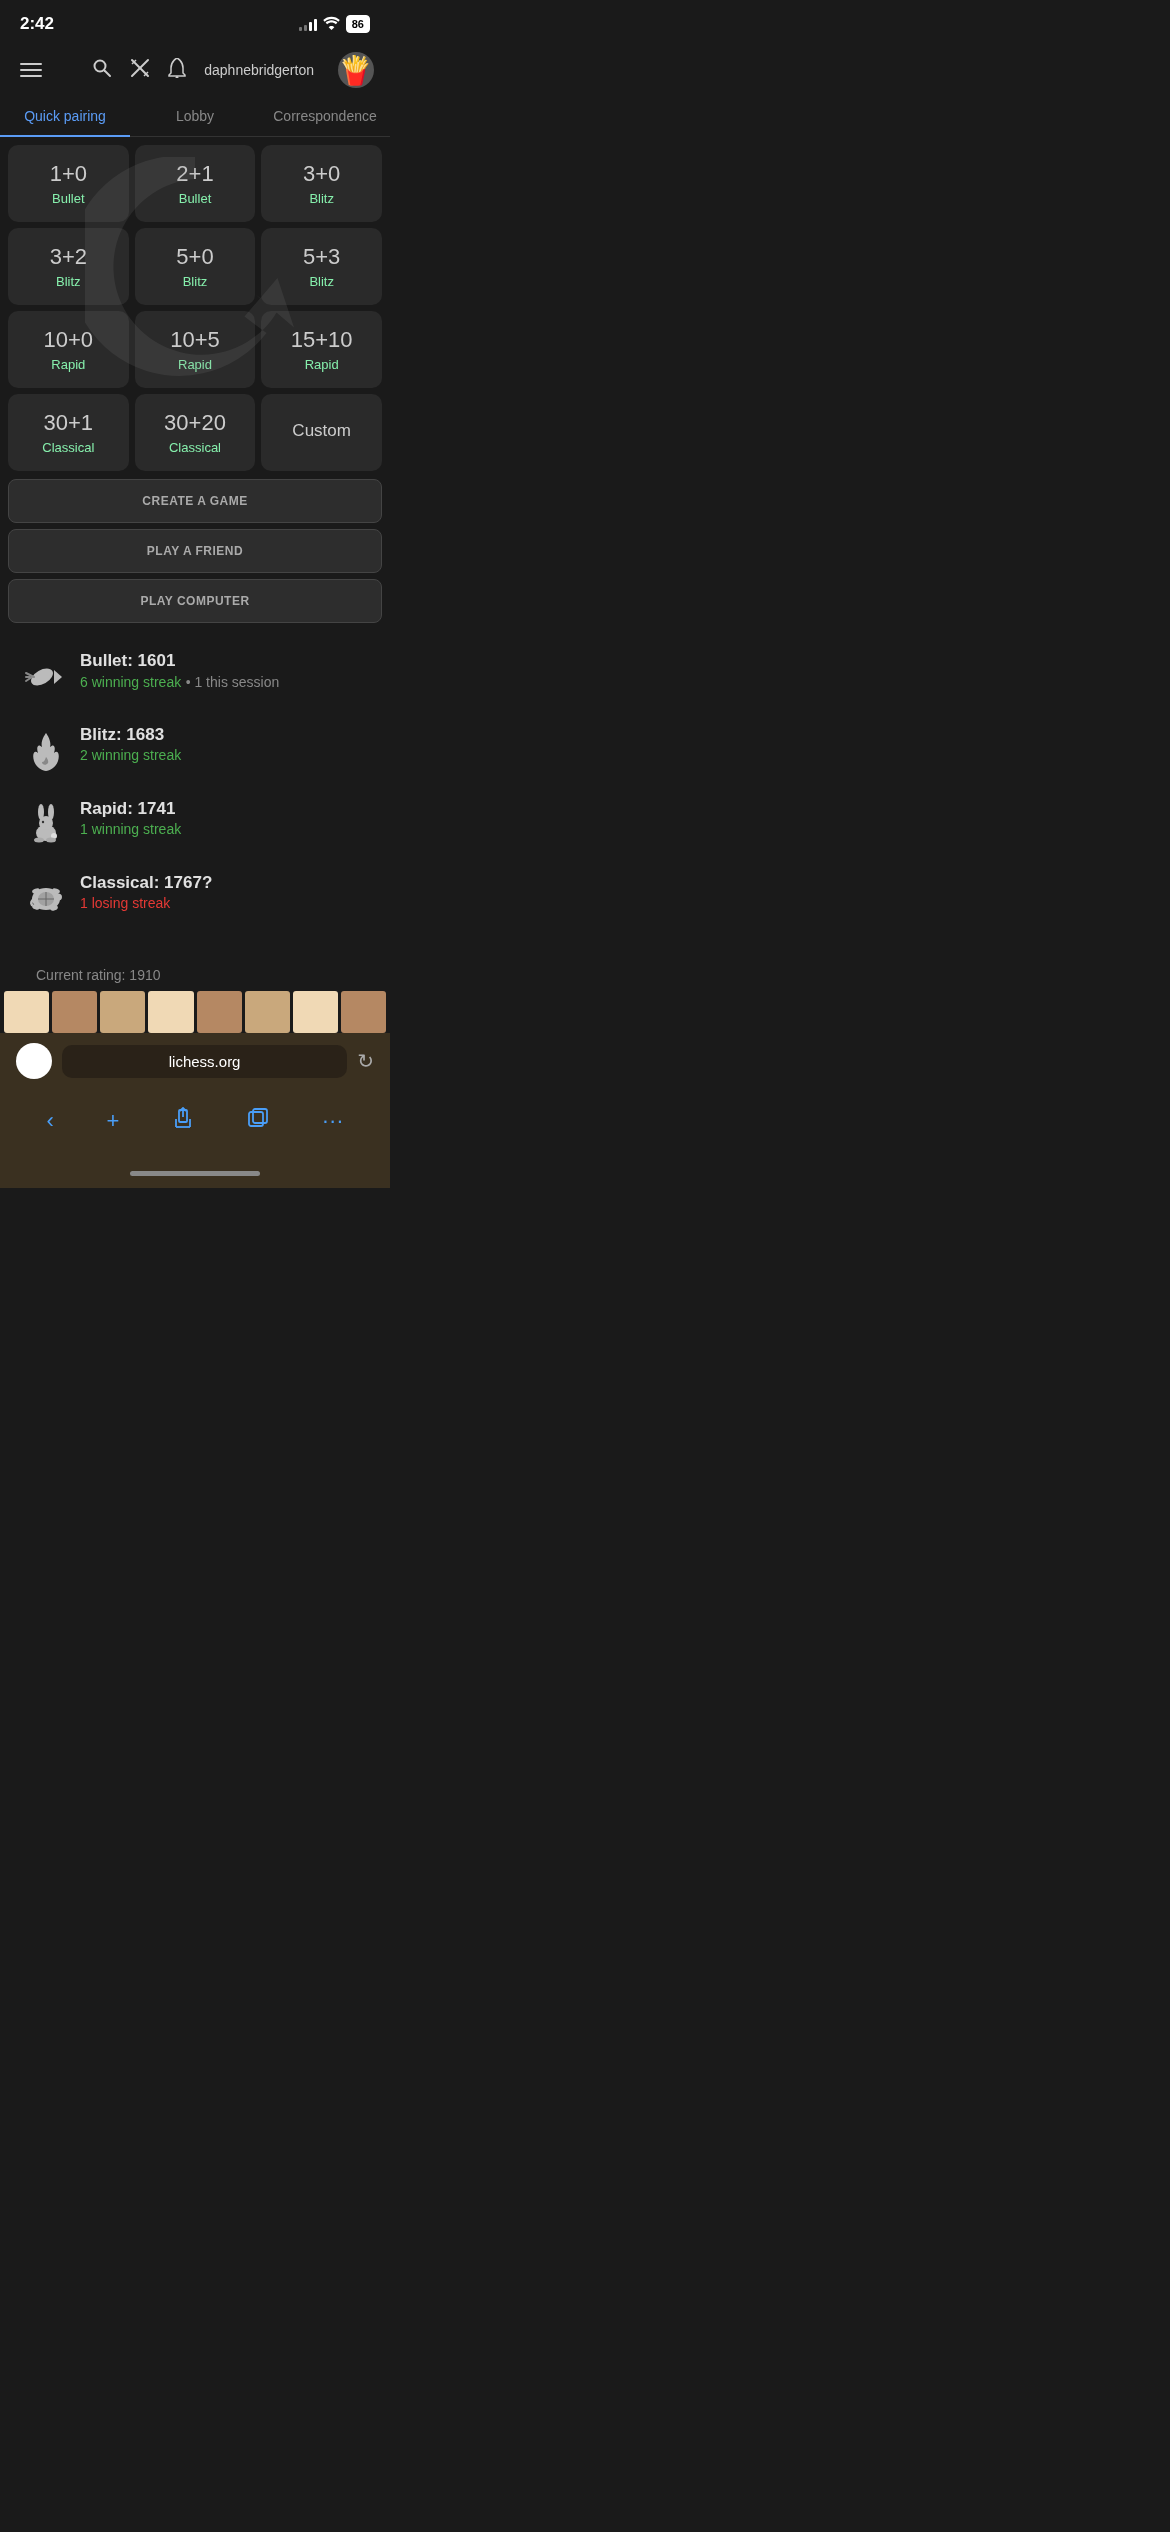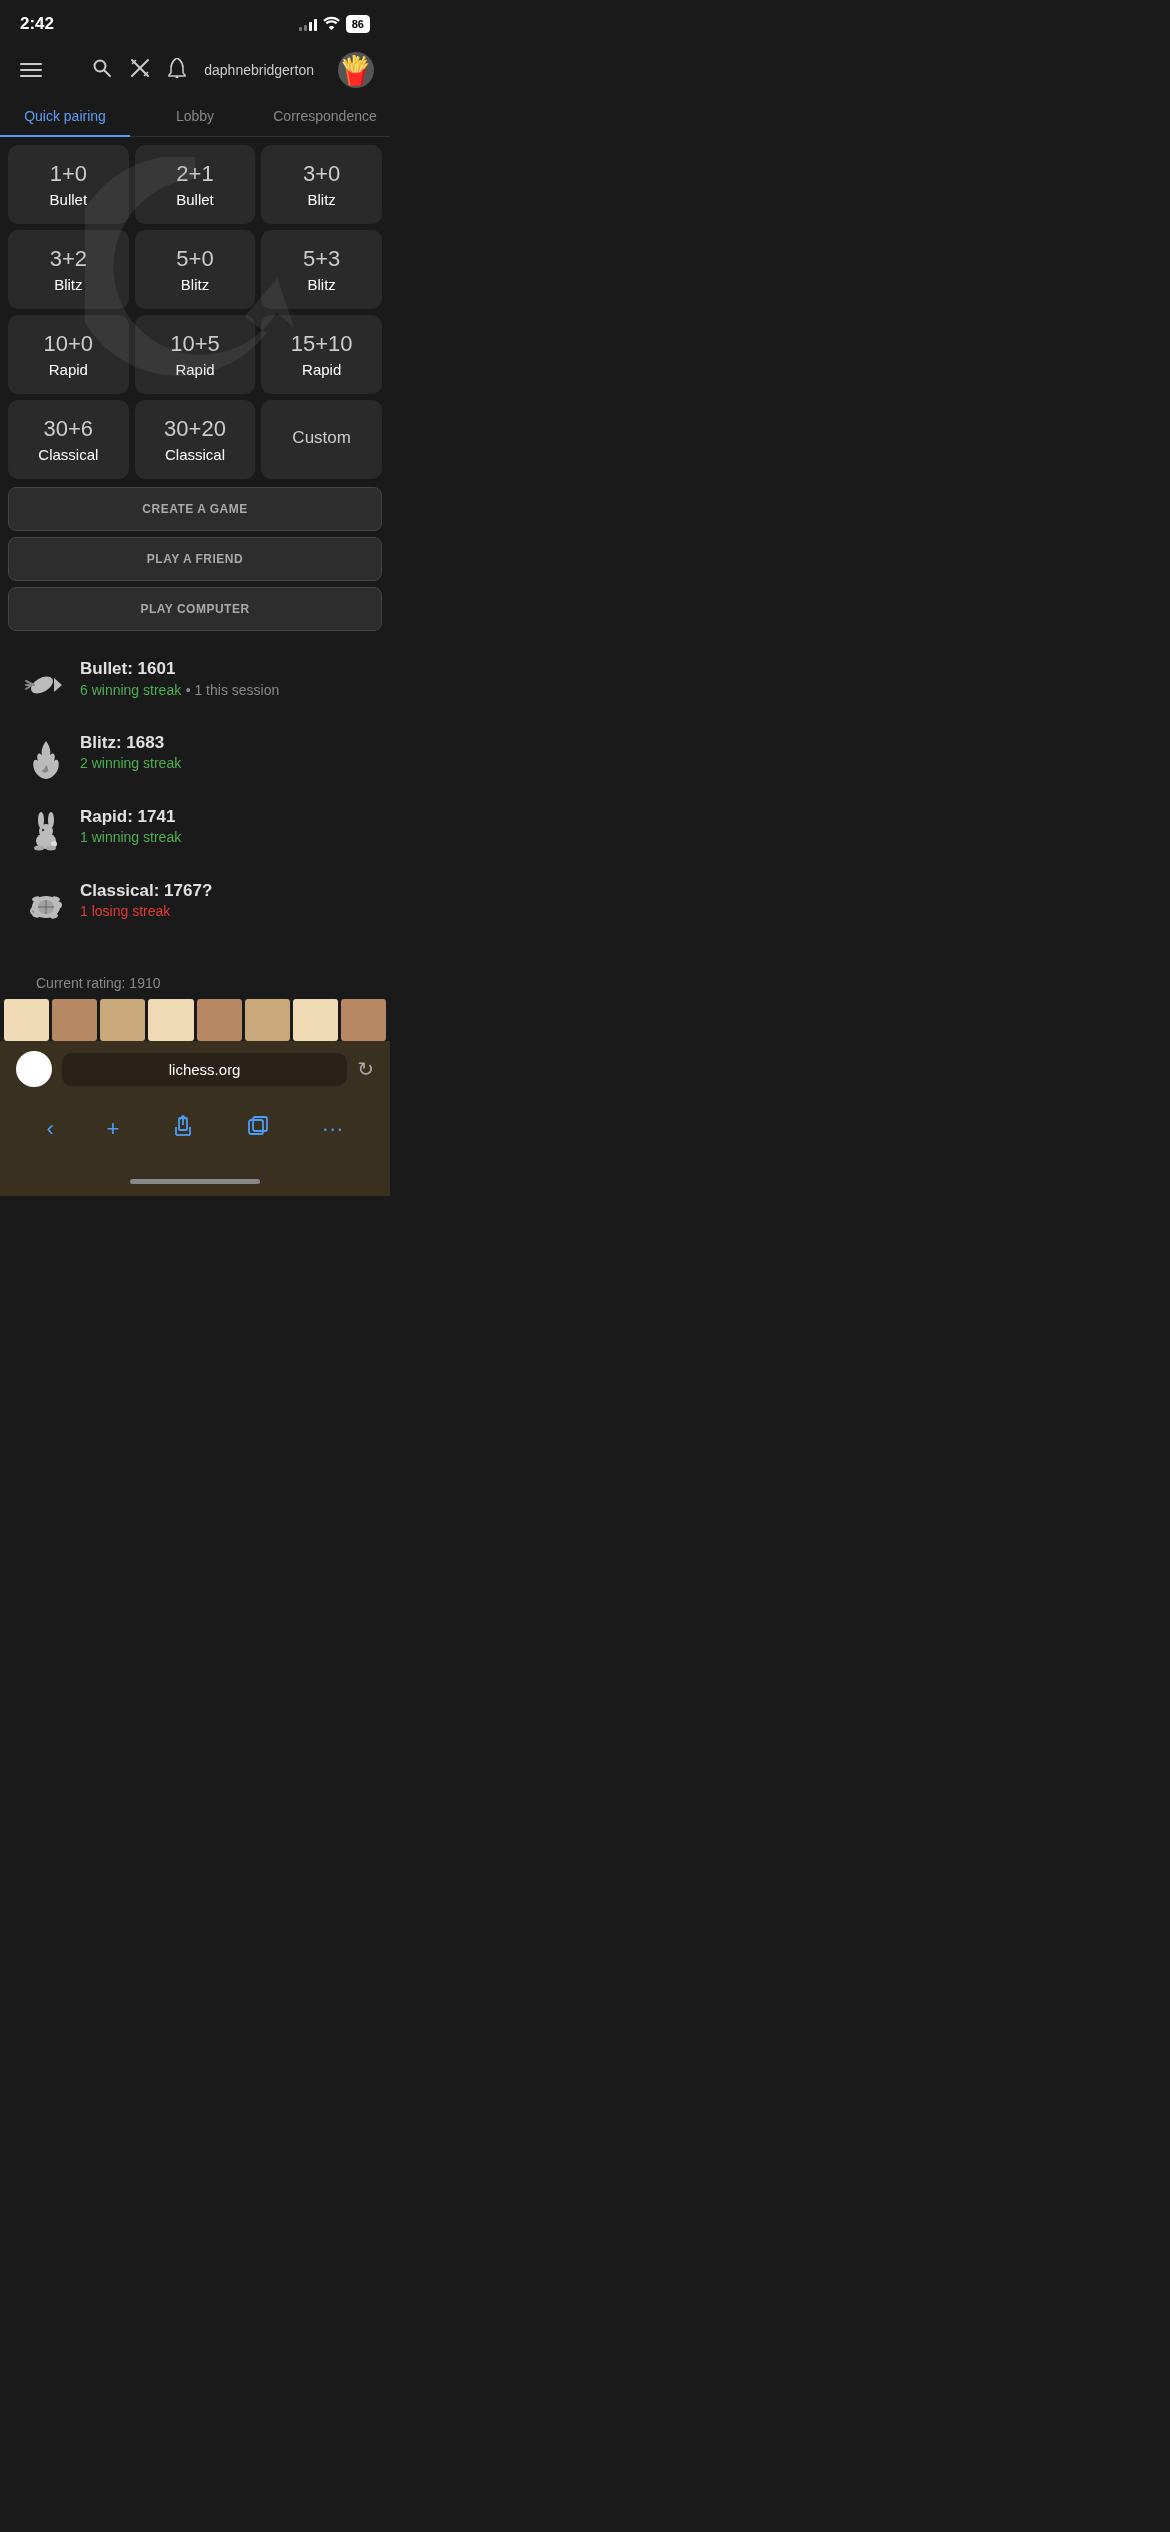--- a/index.html
+++ b/index.html
@@ -163,22 +163,22 @@
     }
     .game-btn .time {
       display: block;
       font-size: 22px;
       font-weight: 500;
       color: #ccc;
       margin-bottom: 4px;
     }
     .game-btn .mode {
       display: block;
-      font-size: 15px;
-      color: #ffffff;
+      font-size: 13px;
+      color: #86efac;
     }
 
     
     .arrow-overlay {
       position: absolute;
       top: 20px;
       left: 50%;
       transform: translateX(-50%);
       width: 220px;
       height: 220px;
@@ -451,21 +451,21 @@
   </button>
   <button class="game-btn">
     <span class="time">10+5</span>
     <span class="mode">Rapid</span>
   </button>
   <button class="game-btn">
     <span class="time">15+10</span>
     <span class="mode">Rapid</span>
   </button>
   <button class="game-btn">
-    <span class="time">30+6</span>
+    <span class="time">30+1</span>
     <span class="mode">Classical</span>
   </button>
   <button class="game-btn">
     <span class="time">30+20</span>
     <span class="mode">Classical</span>
   </button>
   <button class="game-btn">
     <span class="time" style="font-size:17px;">Custom</span>
     <span class="mode"></span>
   </button>

